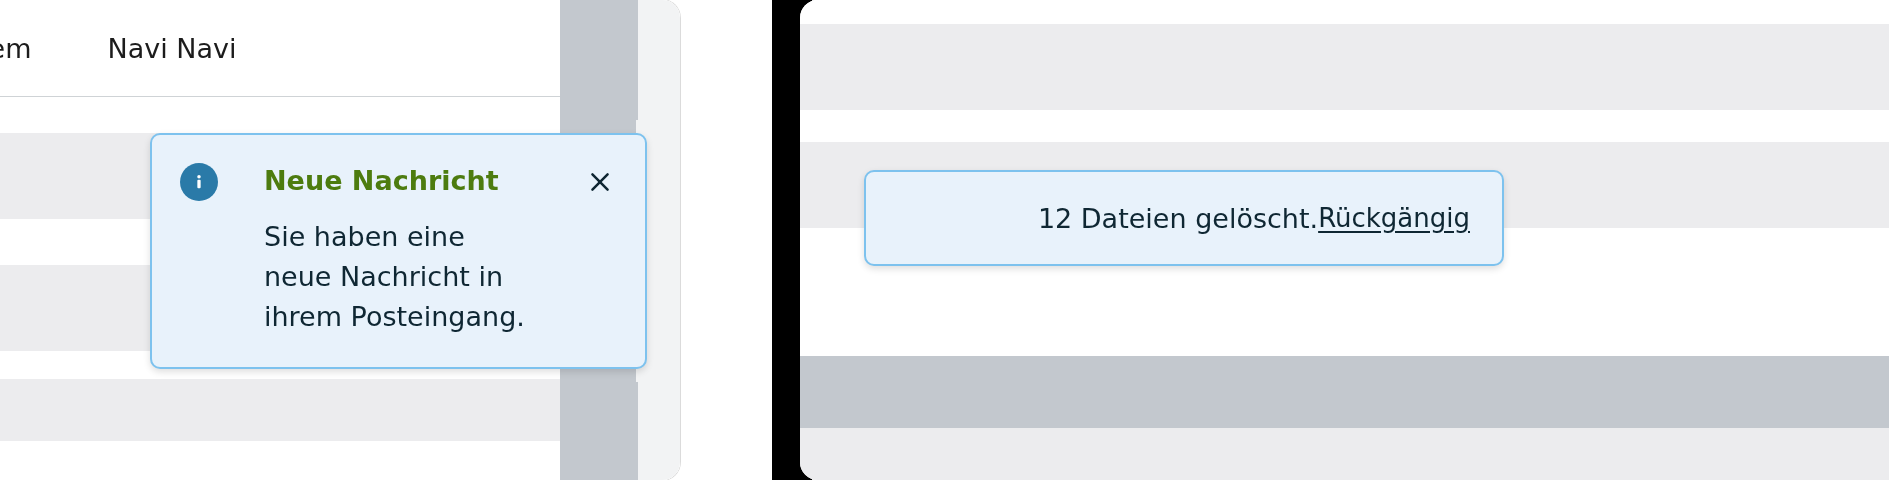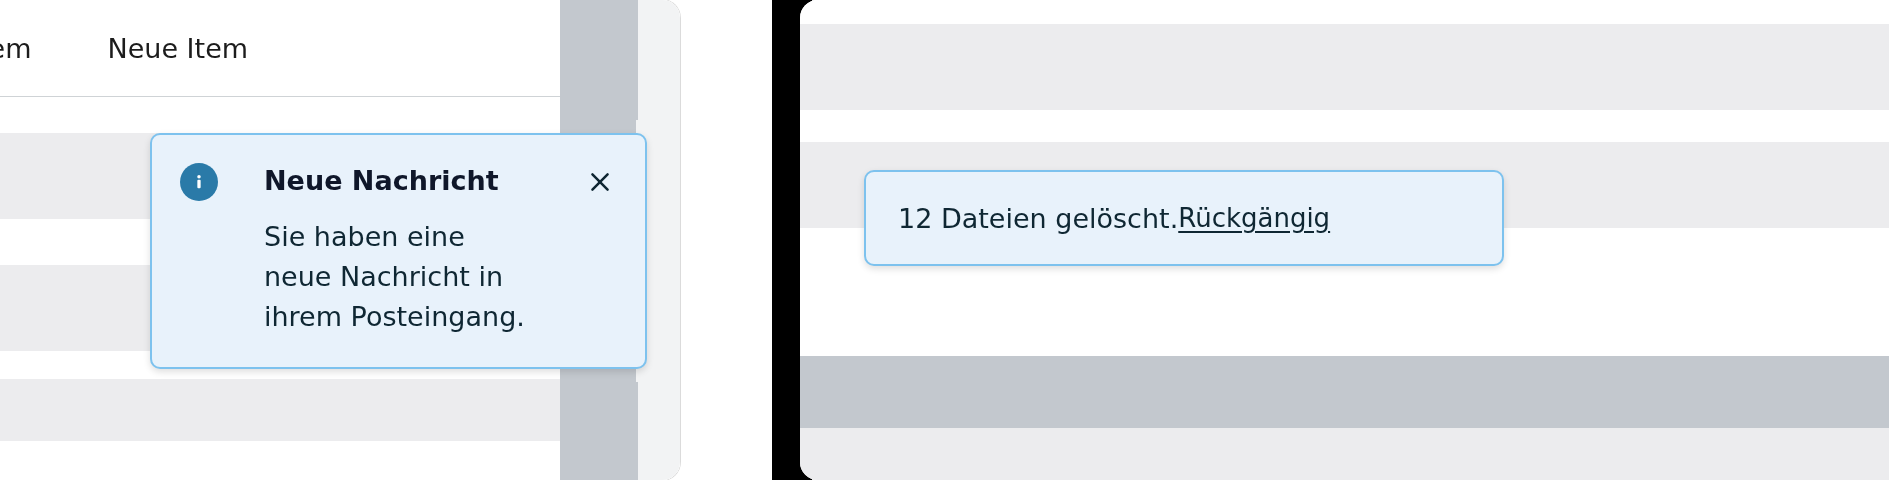--- a/index.html
+++ b/index.html
@@ -191,21 +191,21 @@
     background: #2a7aa8;
     display: flex;
     align-items: center;
     justify-content: center;
     margin-top: 2px;
   }
 
   .toast-title {
     font-size: 27px;
     font-weight: bold;
-    color: #0f172a;
+    color: #4d7c0f;
     font-family: "DejaVu Sans", sans-serif;
     margin-left: 46px;
     line-height: 40px;
     white-space: nowrap;
   }
 
   .toast-close {
     position: absolute;
     right: 0px;
     top: 4px;
@@ -228,21 +228,21 @@
   }
 
   
   .toast-undo {
     left: 64px;
     top: 170px;
     width: 640px;
     height: 96px;
     display: flex;
     align-items: center;
-    justify-content: flex-start;
+    justify-content: flex-end;
     padding: 0 32px;
   }
 
   .undo-text {
     font-size: 27px;
     color: #0f2733;
     font-family: "DejaVu Sans", sans-serif;
     white-space: nowrap;
   }
 
@@ -260,21 +260,21 @@
 <body>
 
 <div class="stage">
 
   <div class="screen-left">
     <div class="left-inner">
 
       <div class="navbar">
         <div class="nav-items">
           <div class="nav-item">tem</div>
-          <div class="nav-item">Neue Item</div>
+          <div class="nav-item">Navi Navi</div>
         </div>
         <div class="nav-avatar">
           <svg width="34" height="34" viewBox="0 0 24 24" fill="none" stroke="#1c1c1c" stroke-width="1.8" stroke-linecap="round" stroke-linejoin="round">
             <circle cx="12" cy="7.2" r="3.9"></circle>
             <path d="M4.6 20.5c0-4 3.3-6.4 7.4-6.4s7.4 2.4 7.4 6.4"></path>
           </svg>
         </div>
       </div>
 
       <div class="content-area">

